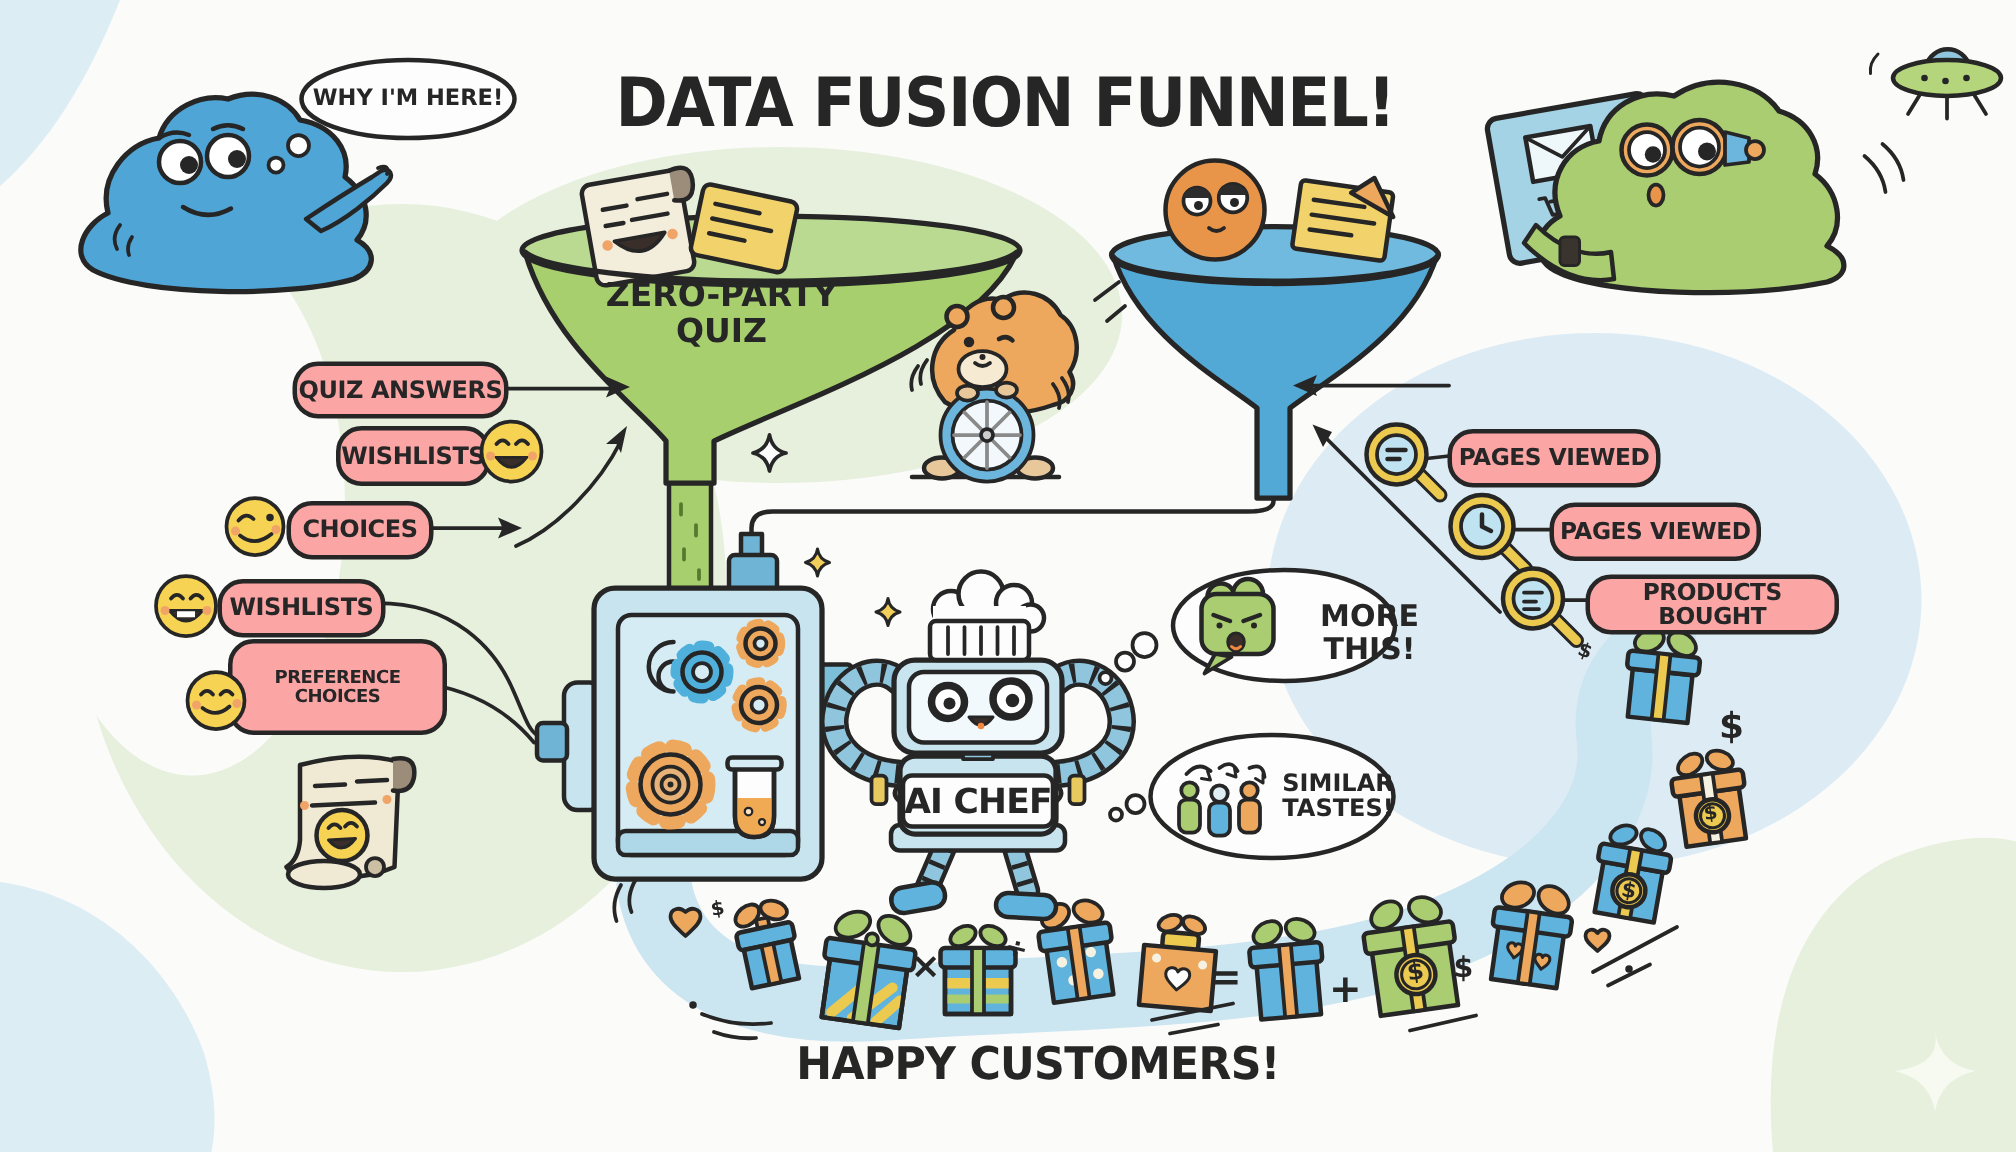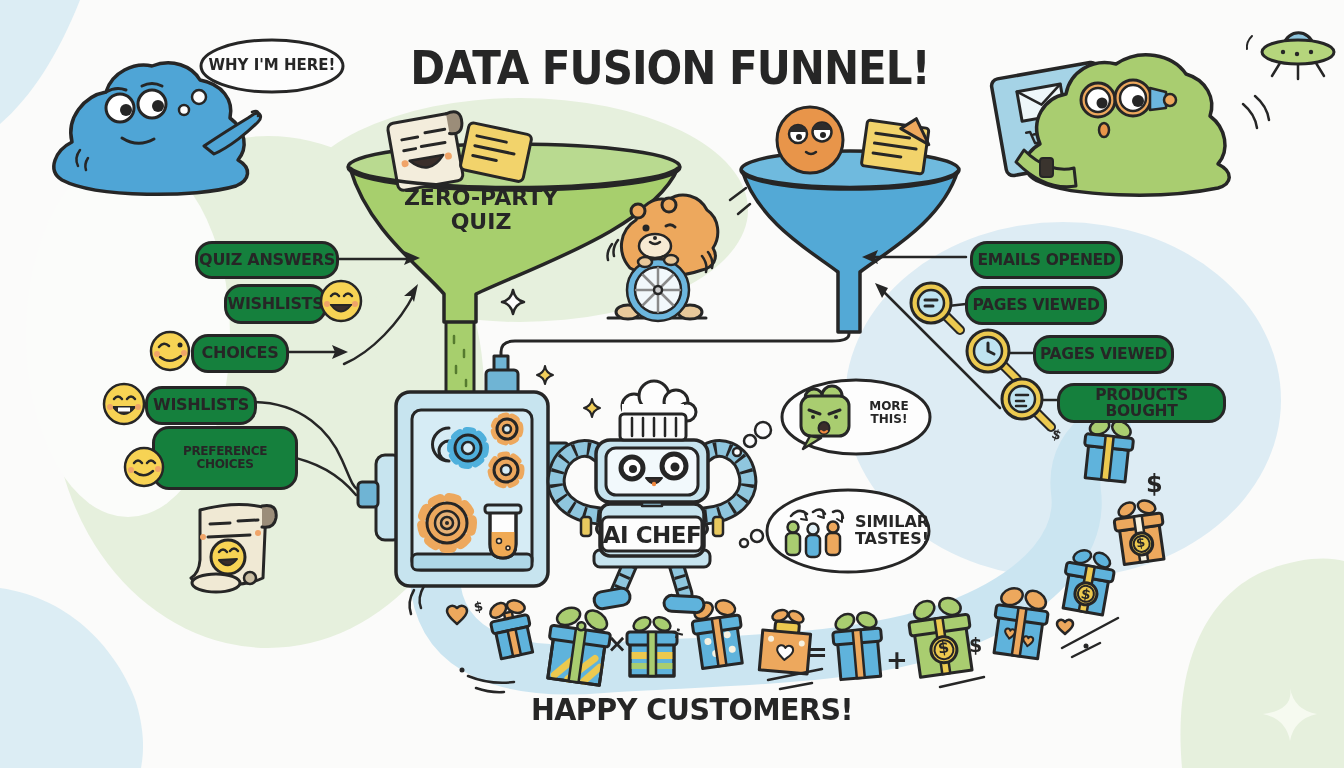--- a/index.html
+++ b/index.html
@@ -1,20 +1,20 @@
 <!DOCTYPE html>
 <html><head>
 <meta charset="utf-8">
 <style>
   html,body{margin:0;padding:0;background:#ffffff}
   .stage{position:relative;width:1344px;height:768px;background:#fbfbfa;overflow:hidden;
          font-family:"DejaVu Sans",sans-serif}
   .art{position:absolute;left:0;top:0}
   .txt{position:absolute;color:#262626;font-weight:bold;text-align:center;line-height:1.08}
-  .pill{position:absolute;background:#15803d;border:3px solid #262626;border-radius:17px;
+  .pill{position:absolute;background:#fca5a5;border:3px solid #262626;border-radius:17px;
         color:#262626;font-weight:bold;display:flex;align-items:center;justify-content:center;
         text-align:center;letter-spacing:-0.3px;line-height:1.05}
   .sym{position:absolute;color:#262626;font-weight:bold;line-height:1}
   .emoji-svg{position:absolute}
   .title{font-size:42px;letter-spacing:-1px;transform:scaleY(1.08)}
   .footerTxt{font-size:30px;letter-spacing:-0.5px;transform:scaleX(.95)}
 </style>
 </head>
 <body>
 
@@ -472,21 +472,20 @@
 <div class="txt" style="left:206px;top:57px;width:132px;font-size:15px">WHY I'M HERE!</div>
 
 <div class="txt" style="left:400px;top:186px;width:162px;font-size:22px">ZERO-PARTY QUIZ</div>
 
 <div class="pill" style="left:195px;top:241px;width:138px;height:32px;font-size:16px">QUIZ ANSWERS</div>
 <div class="pill" style="left:224px;top:284px;width:97px;height:34px;font-size:16px">WISHLISTS</div>
 <div class="pill" style="left:191px;top:334px;width:92px;height:33px;font-size:16px">CHOICES</div>
 <div class="pill" style="left:145px;top:386px;width:106px;height:33px;font-size:16px">WISHLISTS</div>
 <div class="pill" style="left:152px;top:426px;width:128px;height:58px;font-size:12px;white-space:normal;padding:0 6px">PREFERENCE CHOICES</div>
 
-<div class="pill" style="left:970px;top:241px;width:147px;height:32px;font-size:15.5px">EMAILS OPENED</div>
 <div class="pill" style="left:965px;top:286px;width:136px;height:33px;font-size:15.5px">PAGES VIEWED</div>
 <div class="pill" style="left:1033px;top:335px;width:135px;height:33px;font-size:15.5px">PAGES VIEWED</div>
 <div class="pill" style="left:1057px;top:383px;width:163px;height:34px;font-size:15.5px">PRODUCTS BOUGHT</div>
 
 <svg class="emoji-svg" width="46" height="46" style="left:318px;top:278px">
   <g stroke="#262626" stroke-width="2.5" stroke-linecap="round" fill="none">
     <circle cx="23" cy="23" r="20" fill="#f7d354"></circle>
     <path d="M13,18 q4,-5 8,0 M26,18 q4,-5 8,0"></path>
     <path d="M13,27 Q23,40 33,27 Z" fill="#3a2e2a" stroke-width="2"></path>
     <circle cx="9" cy="26" r="3" fill="#f0a468" stroke="none"></circle>
@@ -517,21 +516,21 @@
   <g stroke="#262626" stroke-width="2.5" stroke-linecap="round" fill="none">
     <circle cx="22" cy="22" r="19" fill="#f7d354"></circle>
     <path d="M12,18 q4,-5 8,0 M25,18 q4,-5 8,0"></path>
     <path d="M13,27 Q22,34 31,26"></path>
     <circle cx="9" cy="25" r="3" fill="#f0a468" stroke="none"></circle>
     <circle cx="36" cy="24" r="3" fill="#f0a468" stroke="none"></circle>
   </g>
 </svg>
 
 <div class="txt" style="left:602px;top:523px;width:100px;font-size:23px;letter-spacing:-0.5px">AI CHEF</div>
-<div class="txt" style="left:856px;top:400px;width:66px;font-size:12px">MORE THIS!</div>
+<div class="txt" style="left:880px;top:400px;width:66px;font-size:20px">MORE THIS!</div>
 <div class="txt" style="left:852px;top:513px;width:80px;font-size:16px">SIMILAR TASTES!</div>
 
 <div class="txt footerTxt" style="left:452px;top:694px;width:480px">HAPPY CUSTOMERS!</div>
 
 <div class="sym" style="left:607px;top:632px;font-size:24px">×</div>
 <div class="sym" style="left:670px;top:624px;font-size:18px;transform:rotate(14deg)">÷</div>
 <div class="sym" style="left:806px;top:639px;font-size:26px">=</div>
 <div class="sym" style="left:886px;top:647px;font-size:26px">+</div>
 <div class="sym" style="left:1146px;top:472px;font-size:24px">$</div>
 <div class="sym" style="left:969px;top:636px;font-size:19px">$</div>

